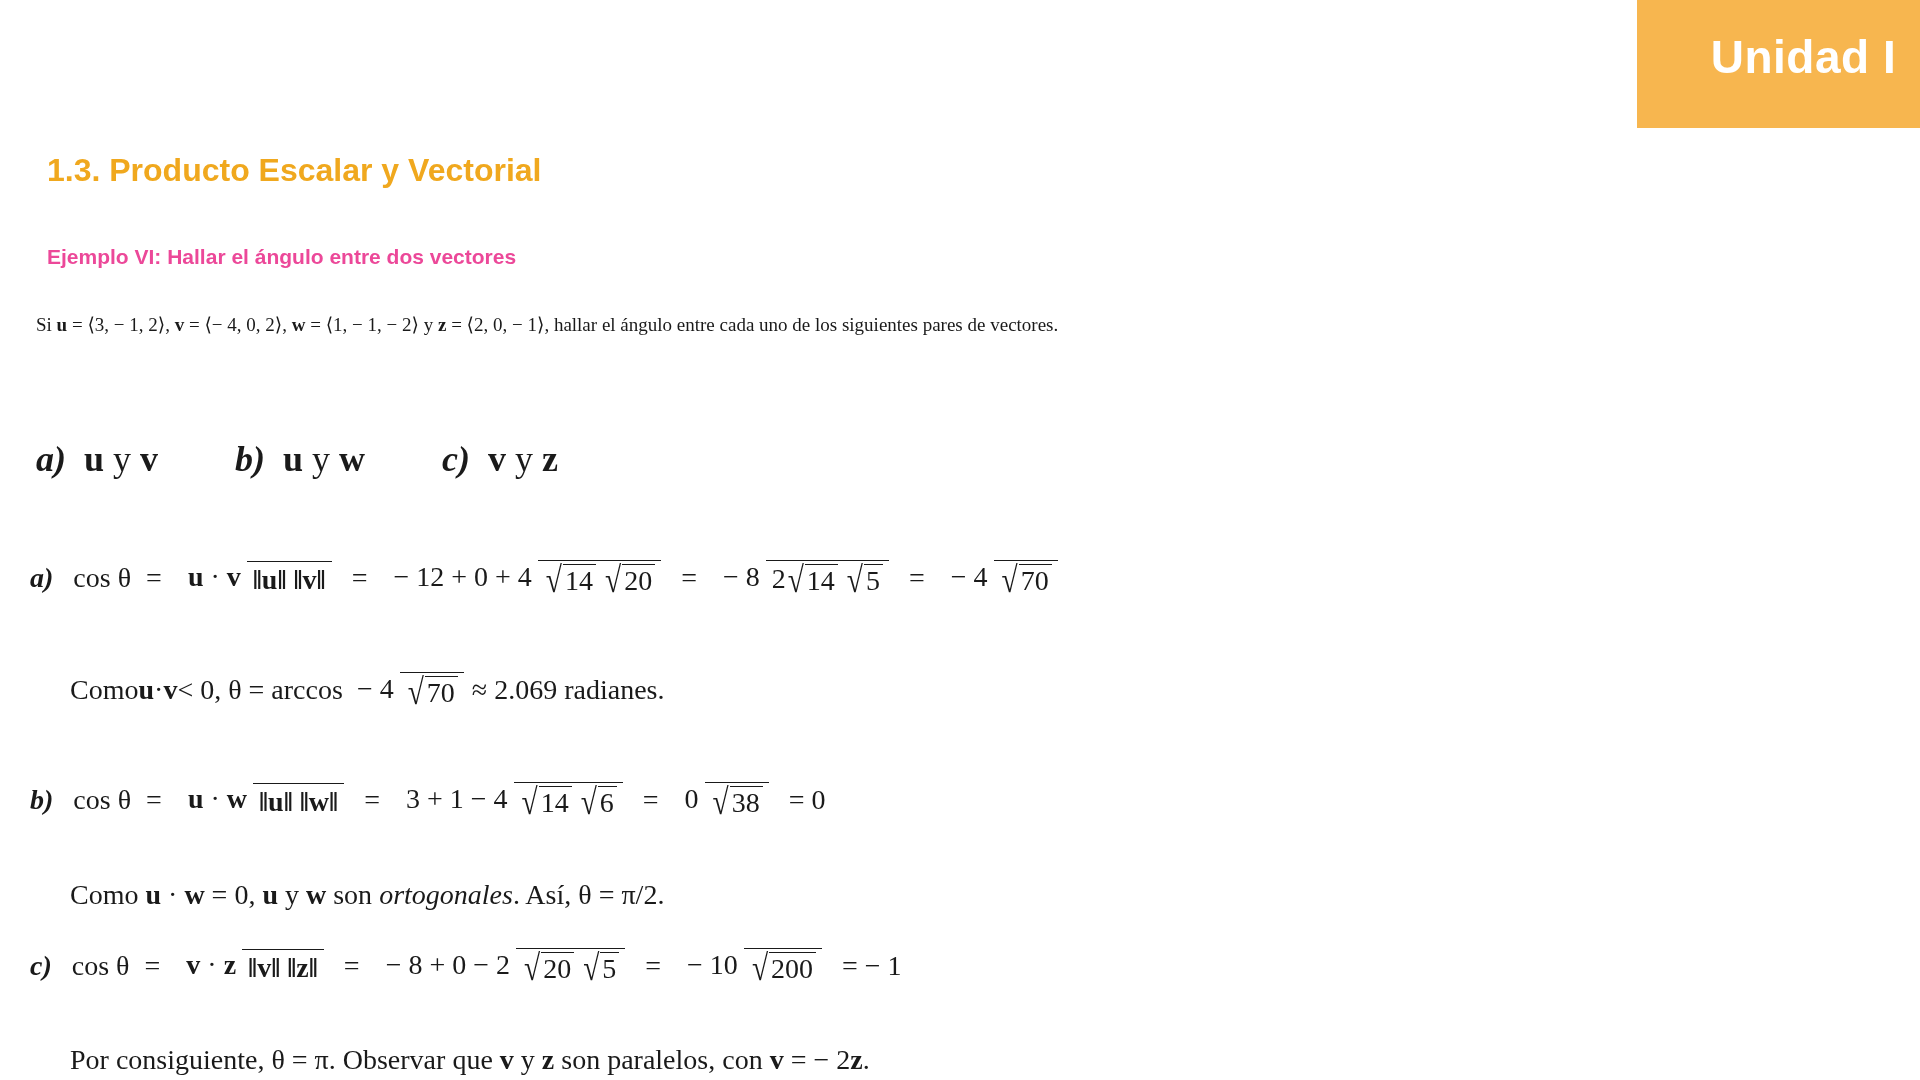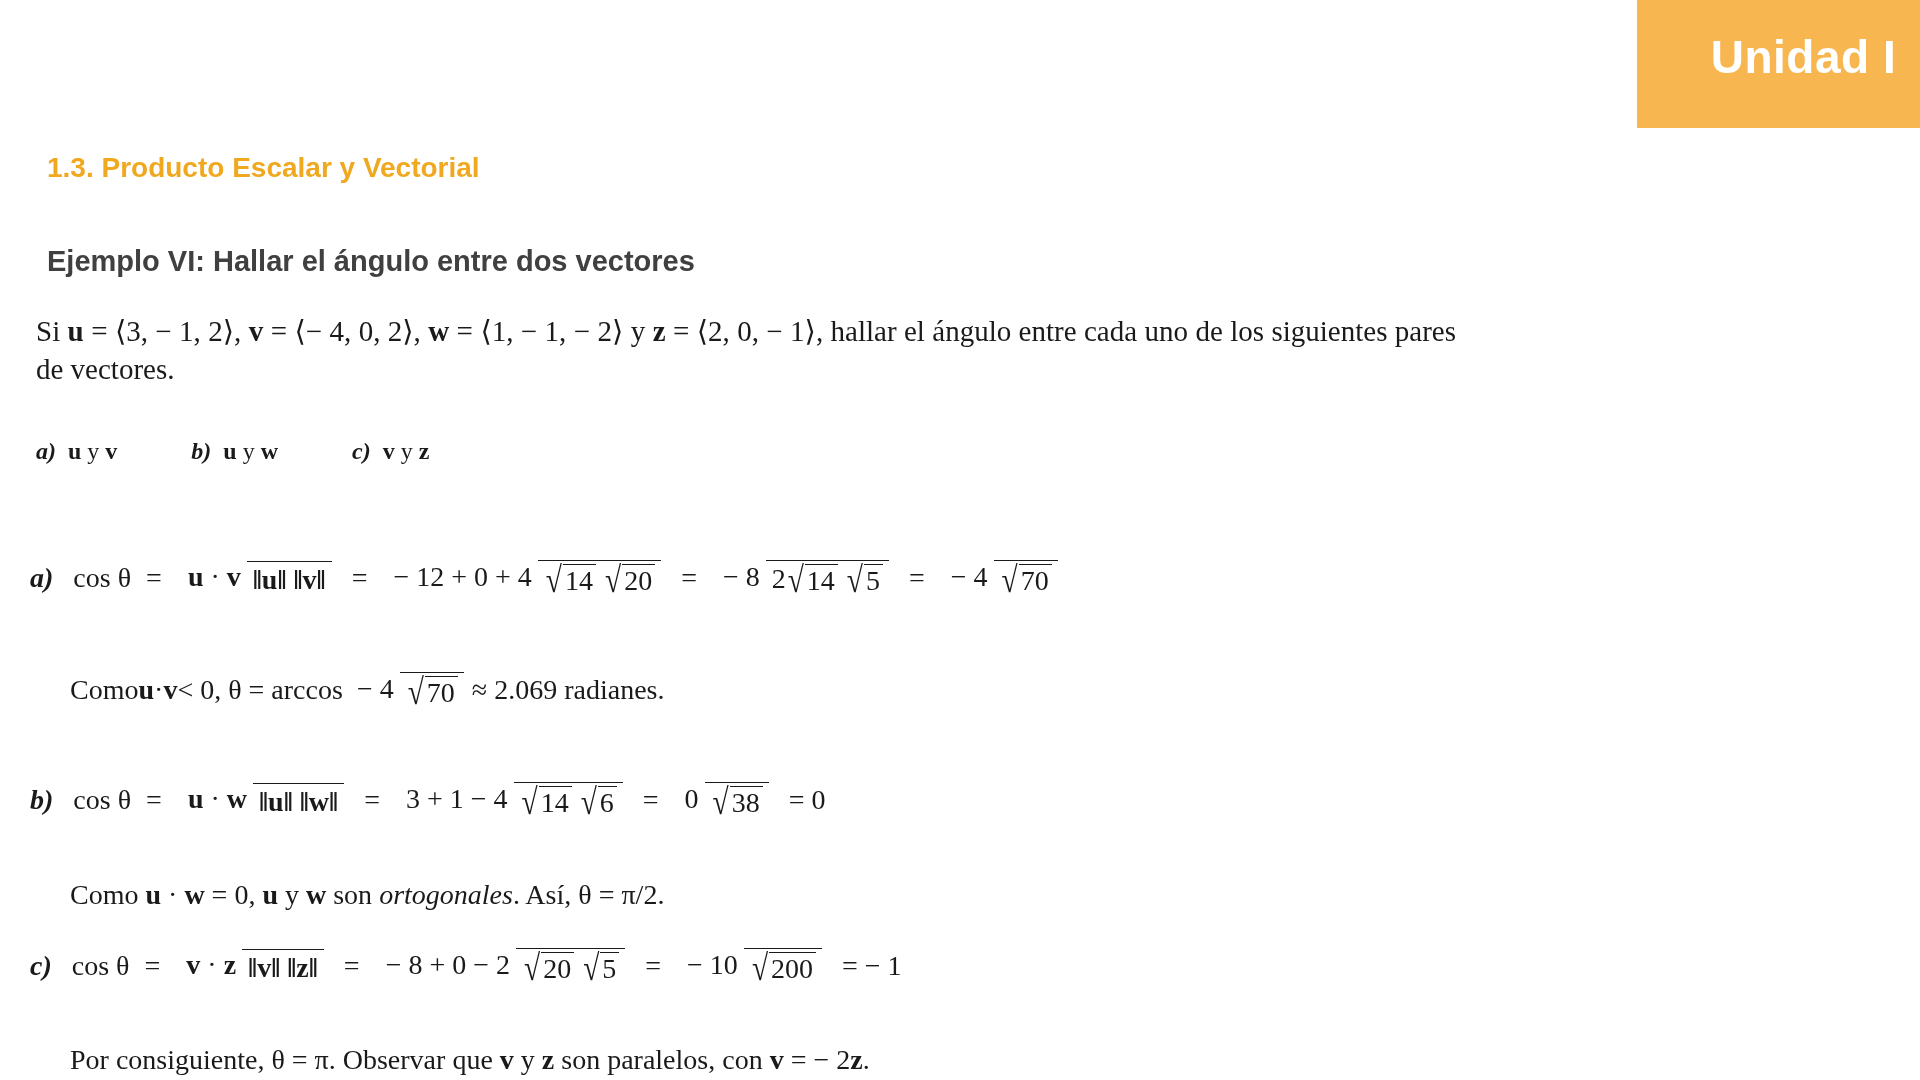--- a/index.html
+++ b/index.html
@@ -40,48 +40,48 @@
     padding-bottom: 14px;
   }
 
   
   .section-title {
     position: absolute;
     left: 47px;
     top: 152px;
     font-family: "Liberation Sans", sans-serif;
     font-weight: bold;
-    font-size: 28px;
+    font-size: 32px;
     color: #f0a81e;
   }
   .example-title {
     position: absolute;
     left: 47px;
     top: 245px;
     font-family: "Liberation Sans", sans-serif;
     font-weight: bold;
-    font-size: 29px;
-    color: #404040;
+    font-size: 21px;
+    color: #ec4899;
   }
 
   
   .statement {
     position: absolute;
     left: 36px;
     top: 312px;
     width: 1420px;
-    font-size: 29px;
+    font-size: 19px;
     line-height: 1.32;
     text-align: justify;
   }
   .items-row {
     position: absolute;
     left: 36px;
     top: 438px;
-    font-size: 24px;
+    font-size: 36px;
   }
   .items-row .item {
     display: inline-block;
     margin-right: 68px;
   }
 
   b, .bf { font-weight: bold; }
   .it { font-style: italic; }
   .label-it { font-style: italic; font-weight: bold; }
 

